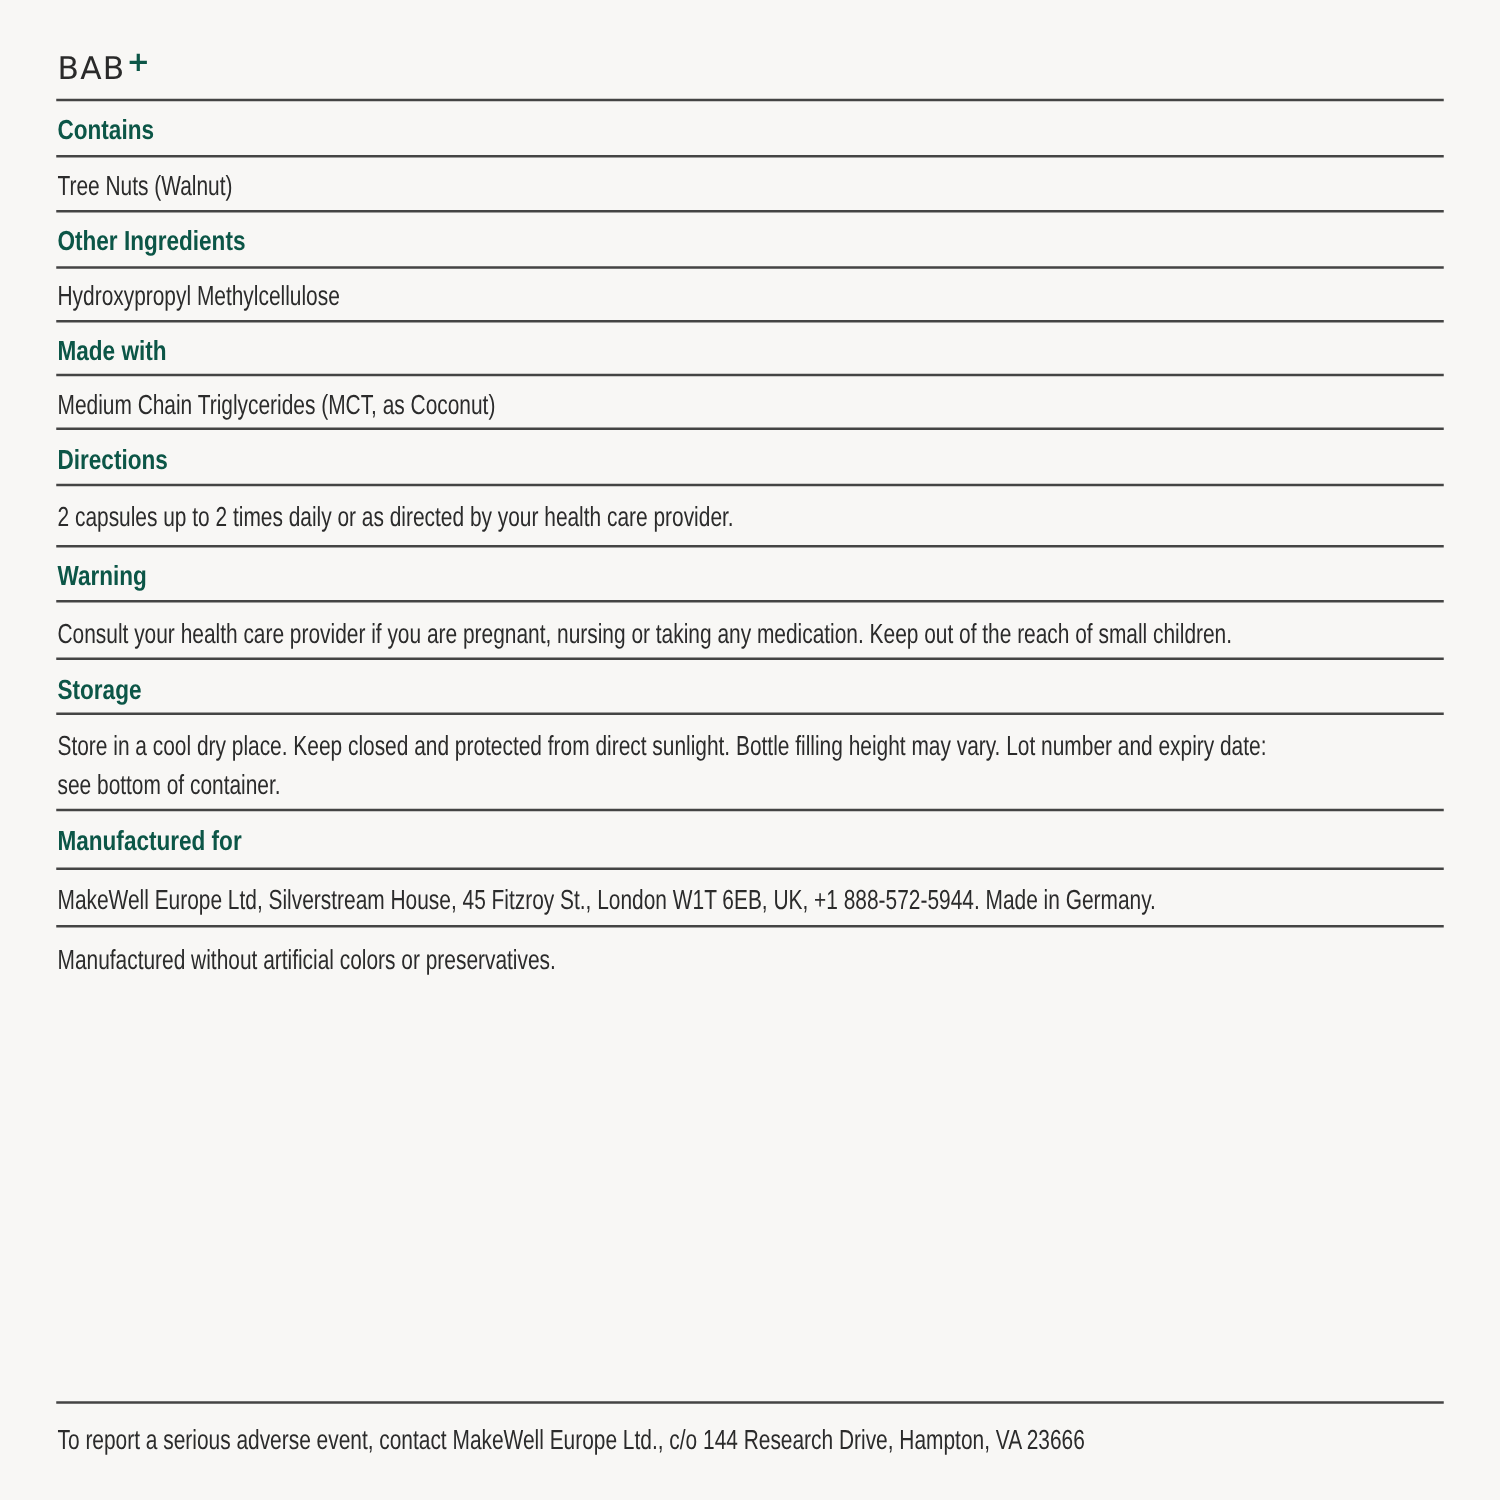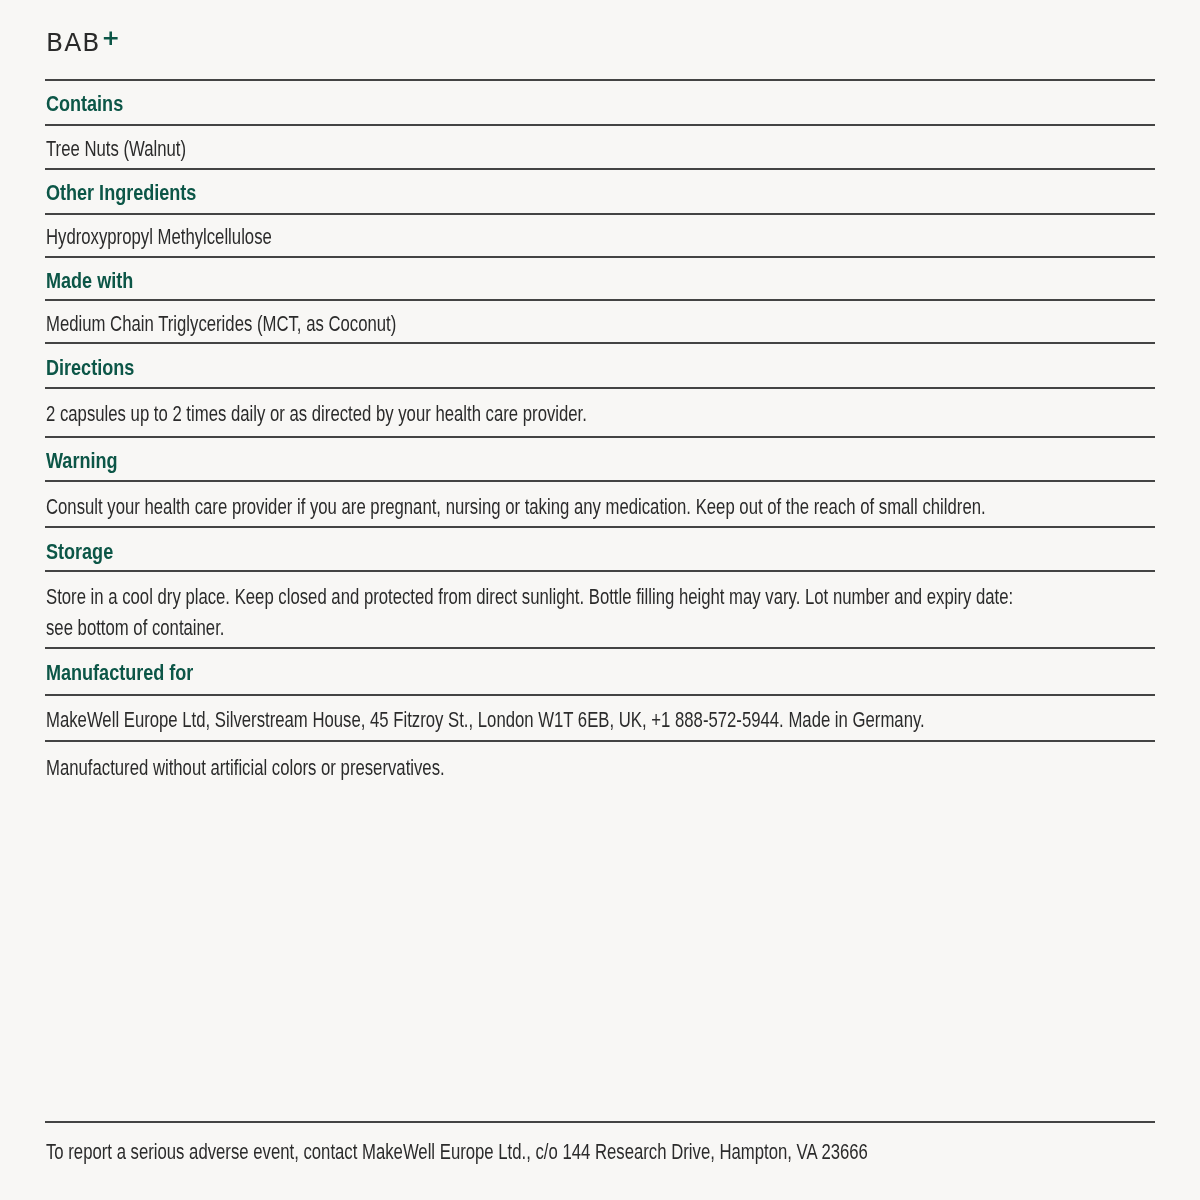--- a/index.html
+++ b/index.html
@@ -11,21 +11,21 @@
       overflow: hidden;
     }
     body {
       position: relative;
       font-family: "Liberation Sans Narrow", "Liberation Sans", "DejaVu Sans", sans-serif;
       color: #2b2b2b;
     }
     .logo {
       position: absolute;
       left: 46px;
-      top: 28px;
+      top: 40px;
       font-family: "DejaVu Sans", sans-serif;
       font-size: 25px;
       letter-spacing: 1px;
       color: #2a2a2a;
       font-weight: normal;
       line-height: 30px;
     }
     .logo .plus {
       color: #0c5647;
       font-weight: bold;

